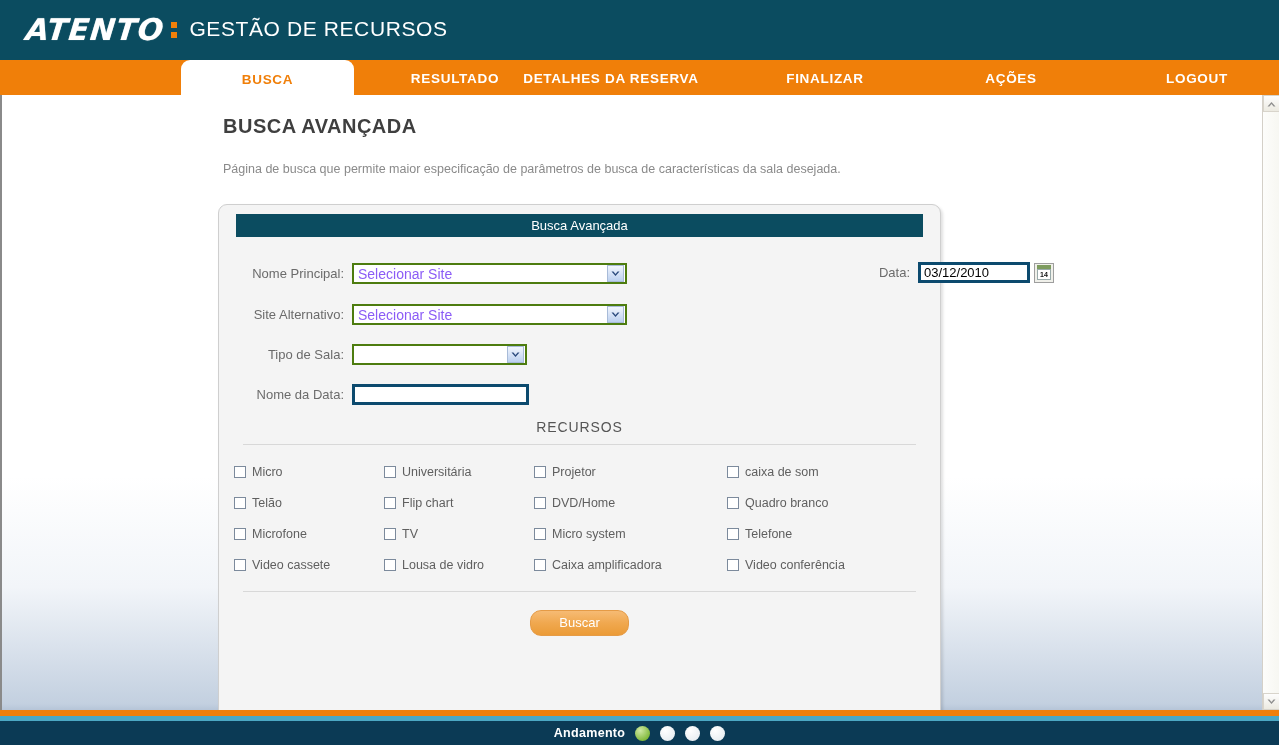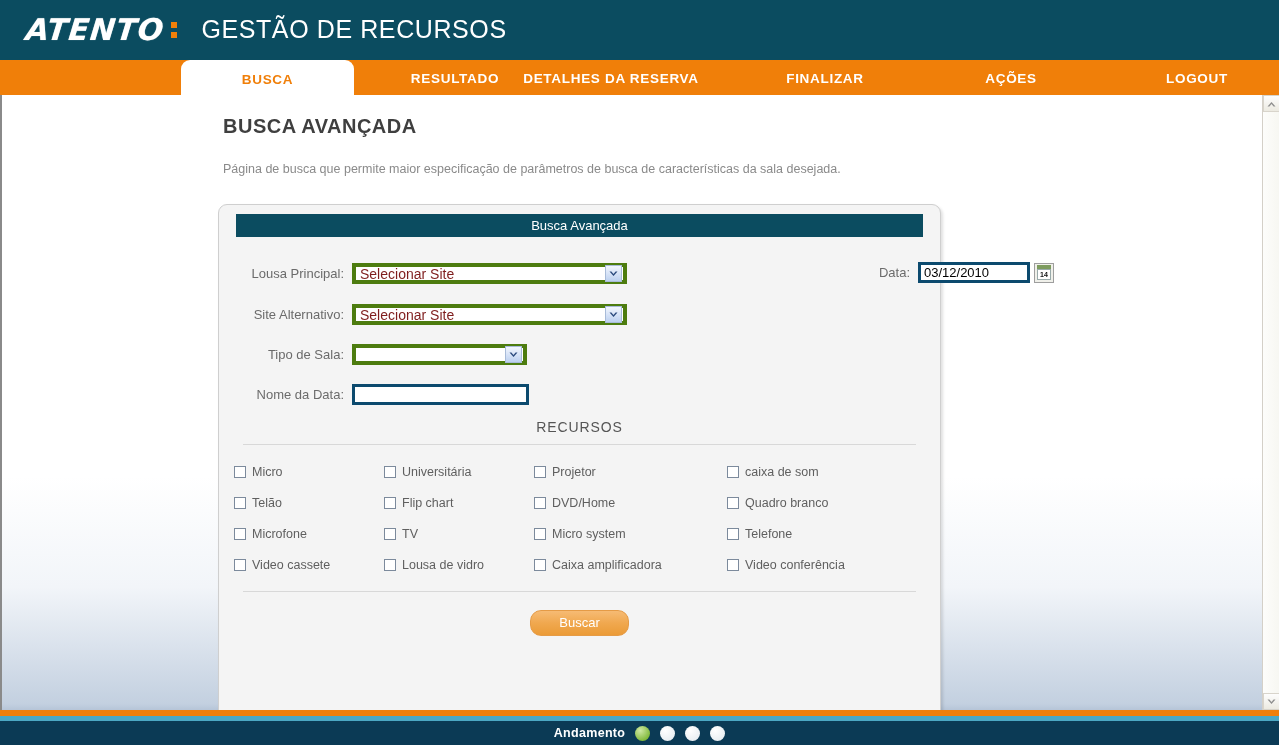--- a/index.html
+++ b/index.html
@@ -33,23 +33,23 @@
     transform: skewX(-6deg);
     text-shadow: 0 0 1px rgba(255,255,255,.6);
   }
   .logo-colon {
     display: inline-flex; flex-direction: column;
     gap: 4px; margin-left: 7px; margin-top: 2px;
   }
   .logo-colon i { display: block; width: 6px; height: 6px; background: #f07f09; }
   .header-title {
     color: #ffffff;
-    font-size: 25px;
+    font-size: 21px;
     letter-spacing: .6px;
-    margin-left: 24px;
+    margin-left: 12px;
     font-family: "Liberation Sans", sans-serif;
   }
 
   
   .navbar {
     position: absolute; left: 0; top: 58px;
     width: 1279px; height: 37px;
     background: #f07f09;
     border-top: 2px solid #0b4c60;
   }
@@ -128,24 +128,24 @@
     background: #ffffff;
     font-family: "Liberation Sans", sans-serif;
     font-size: 13px;
     color: #000;
     padding: 0 3px;
     outline: none;
   }
   .sel {
     position: relative;
     height: 21px;
-    border: 4px solid #4d7c0f;
+    border: 2px solid #4d7c0f;
     background: #ffffff;
     font-size: 14px;
-    color: #7f1d1d;
+    color: #8b5cf6;
     display: flex; align-items: center;
     padding-left: 4px;
     cursor: pointer;
   }
   .sel .selval { flex: 1; overflow: hidden; white-space: nowrap; }
   .sel-arrow {
     width: 17px; height: 17px;
     margin-right: 1px;
     background: linear-gradient(to bottom, #f2f6fd 0%, #d7e3f7 50%, #bcd0ef 100%);
     border: 1px solid #a8bbd8;
@@ -305,21 +305,21 @@
 
     <h1 class="page-title">BUSCA AVANÇADA</h1>
     <div class="page-desc">Página de busca que permite maior especificação de parâmetros de busca de características da sala desejada.</div>
 
     <div class="panel">
       <div class="panel-header">Busca Avançada</div>
 
       <div class="form-area">
 
         <div class="frow" style="left:26px; top:8px;">
-          <span class="flabel" style="width:99px;">Lousa Principal:</span>
+          <span class="flabel" style="width:99px;">Nome Principal:</span>
           <div class="sel" style="width:275px;">
             <span class="selval">Selecionar Site</span>
             <span class="sel-arrow">
               <svg width="9" height="6" viewBox="0 0 9 6">
                   <path d="M0.5 0.5 L4.5 5 L8.5 0.5 L6.6 0.5 L4.5 2.9 L2.4 0.5 Z" fill="#2b4a7d"></path>
                 </svg>
             </span>
           </div>
         </div>
 

